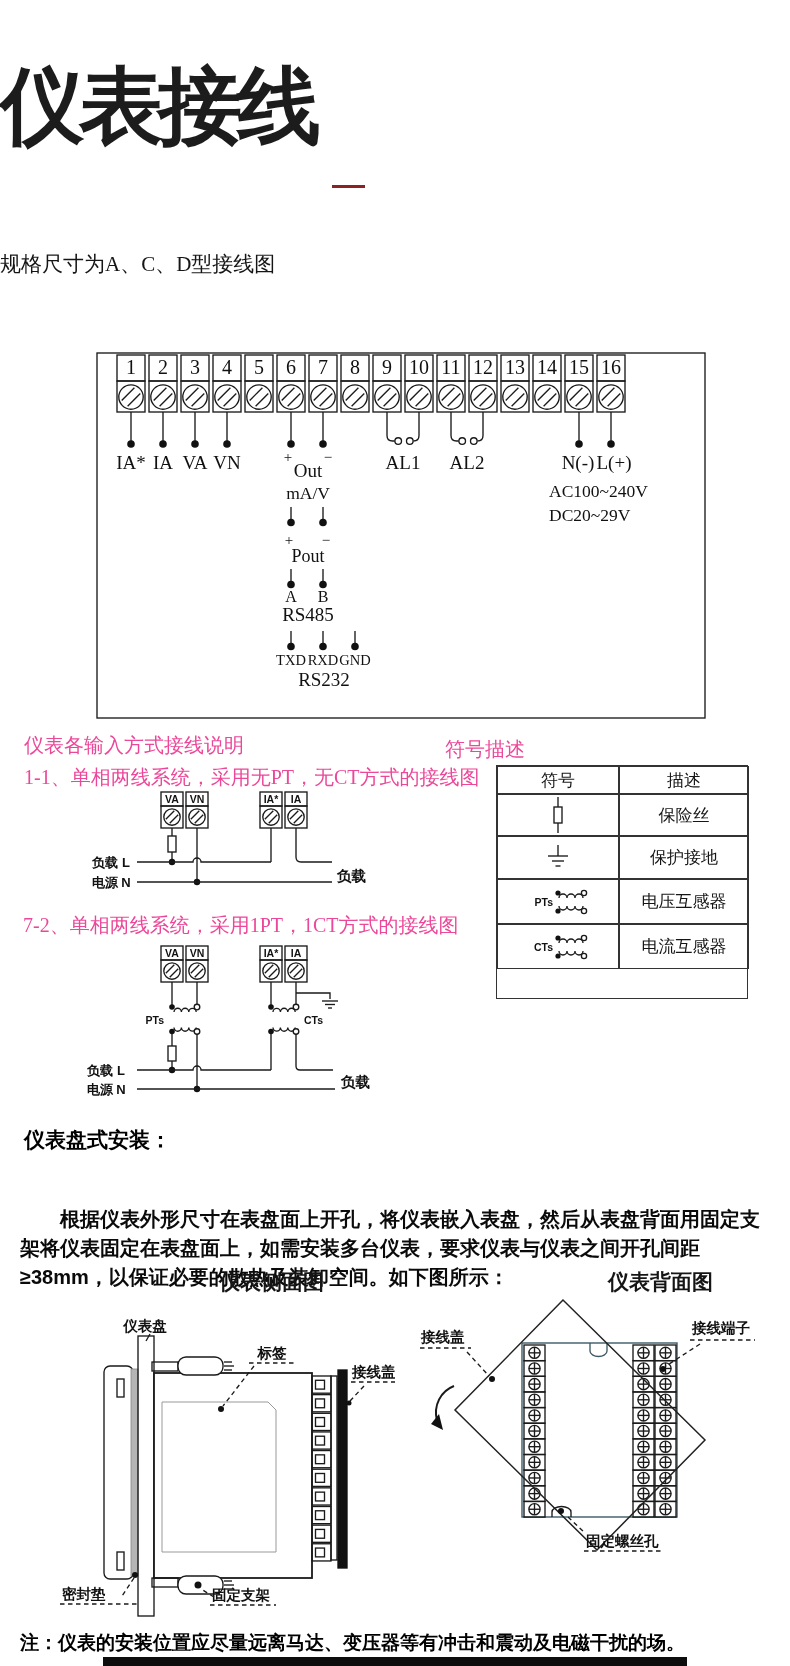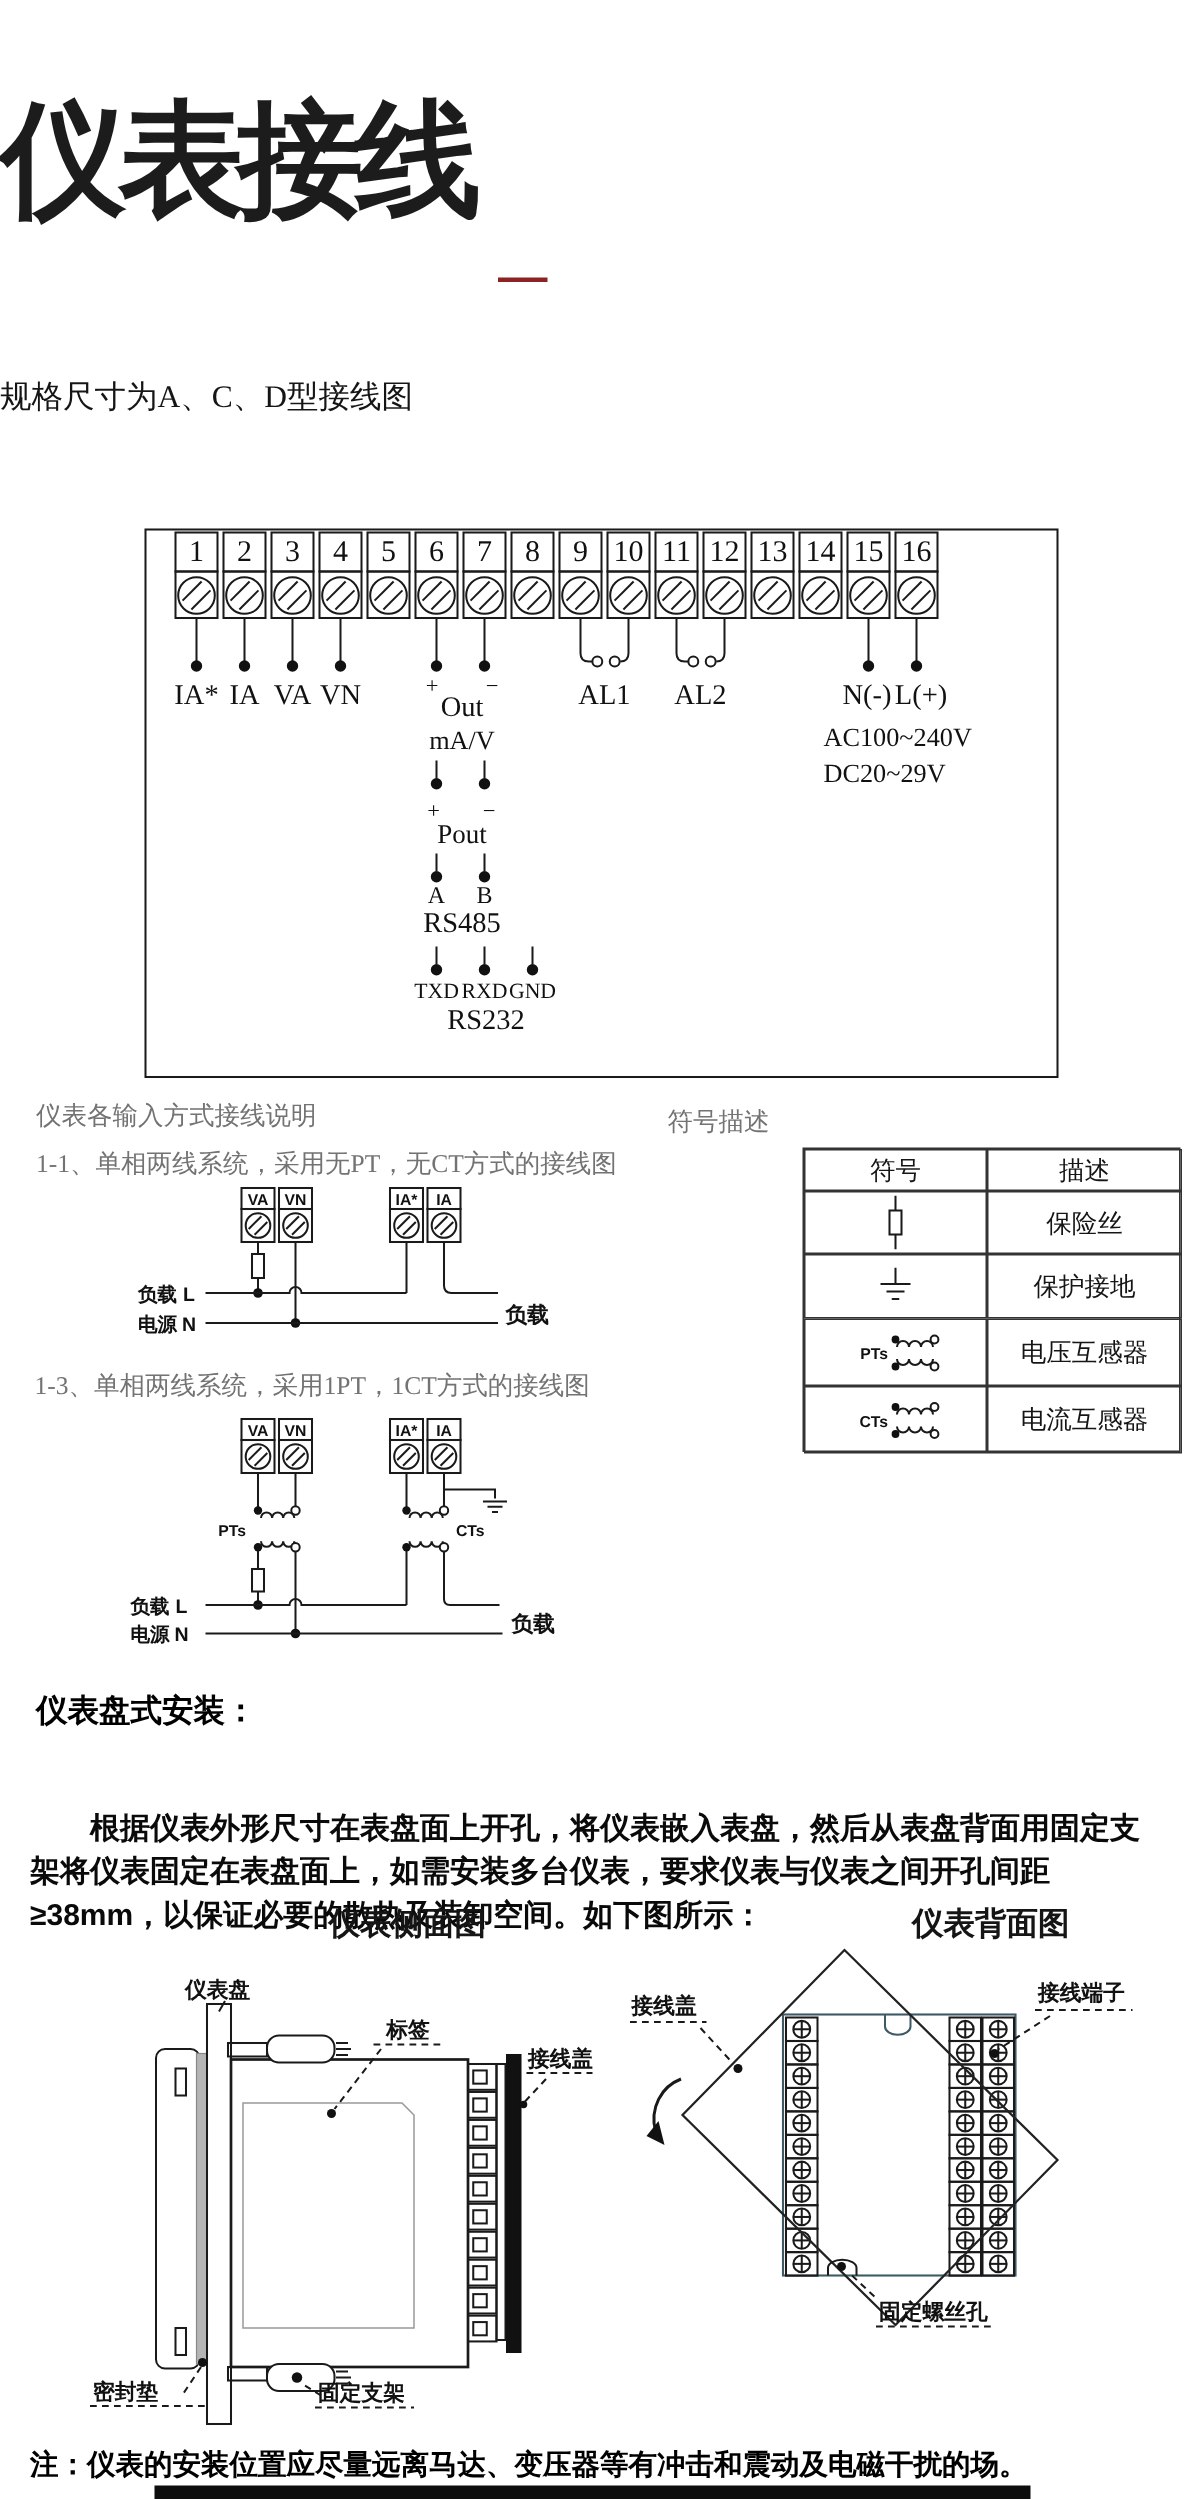--- a/index.html
+++ b/index.html
@@ -5,30 +5,30 @@
   *{margin:0;padding:0;box-sizing:border-box}
   html,body{background:#fff}
   .page{position:relative;width:790px;height:1666px;background:#fff;overflow:hidden;
         font-family:"Liberation Sans",sans-serif;color:#111}
   .abs{position:absolute}
   .title{left:0;top:52px;width:700px;font-weight:900;font-size:84px;
          letter-spacing:-5px;line-height:108px;color:#1c1c1c;font-family:"Liberation Sans",sans-serif}
   .title-rule{left:332px;top:185px;width:33px;height:3px;background:#8b2323}
   .subtitle{left:0;top:250px;width:722px;font-size:21px;
             font-family:"Liberation Serif",serif;color:#151515}
-  .serif-cap{font-family:"Liberation Serif",serif;font-size:17px;color:#737373}
+  .serif-cap{font-family:"Liberation Serif",serif;font-size:20px;color:#ec4899}
   .install-head{left:24px;top:1126px;font-weight:700;font-size:21px;color:#000}
   .install-body{left:20px;top:1205px;width:752px;font-weight:600;font-size:20px;
                 line-height:29px;text-indent:2em;color:#0a0a0a}
   .dv-title{font-family:"Liberation Serif",serif;font-weight:700;font-size:21px;text-align:right;color:#151515}
   .note{left:20px;top:1630px;width:756px;font-weight:700;font-size:19px;color:#000}
   .bottom-bar{left:103px;top:1657px;width:584px;height:9px;background:#0d0d0d}
 
   
-  .symtab{left:535px;top:765px;width:252px;height:203px;display:grid;
+  .symtab{left:496px;top:765px;width:252px;height:234px;display:grid;
           grid-template-columns:122px 130px;grid-template-rows:28px 42px 43px 45px 45px;
           border:1.4px solid #333}
   .symtab>div{border:0.8px solid #333;display:flex;align-items:center;justify-content:center;
               font-family:"Liberation Serif",serif;font-size:17px;color:#151515}
 
   
   svg line,svg path,svg rect,svg circle,svg polygon{stroke:#1a1a1a;stroke-width:1.35;fill:none}
   svg text{stroke:none !important;fill:#111;font-family:"Liberation Serif","DejaVu Serif",serif;text-anchor:middle}
   .fdot{fill:#111 !important;stroke:none !important}
   .wf{fill:#fff}
@@ -223,21 +223,21 @@
     <path d="M296,828 V857 Q296,862 301,862 H332"></path>
     <line x1="137" y1="882" x2="332" y2="882"></line>
 
     <text class="cl right" x="118" y="867">负载</text>
     <text class="cl" x="126" y="867">L</text>
     <text class="cl right" x="118" y="887">电源</text>
     <text class="cl" x="126" y="887">N</text>
     <text class="ct left" x="337" y="881">负载</text>
   </svg>
 
-  <div class="abs serif-cap" style="left:23px;top:912px">1-3、单相两线系统，采用1PT，1CT方式的接线图</div>
+  <div class="abs serif-cap" style="left:23px;top:912px">7-2、单相两线系统，采用1PT，1CT方式的接线图</div>
 
   <svg class="abs" style="left:60px;top:940px" width="365" height="165" viewBox="60 940 365 165">
     <defs>
       <g id="mterm2">
         <rect x="-11" y="0" width="22" height="14"></rect>
         <rect x="-11" y="14" width="22" height="22"></rect>
         <g transform="translate(0,25)">
           <circle r="8.2"></circle>
           <line x1="-6.2" y1="2.3" x2="2.3" y2="-6.2"></line>
           <line x1="-2.3" y1="6.2" x2="6.2" y2="-2.3"></line>

